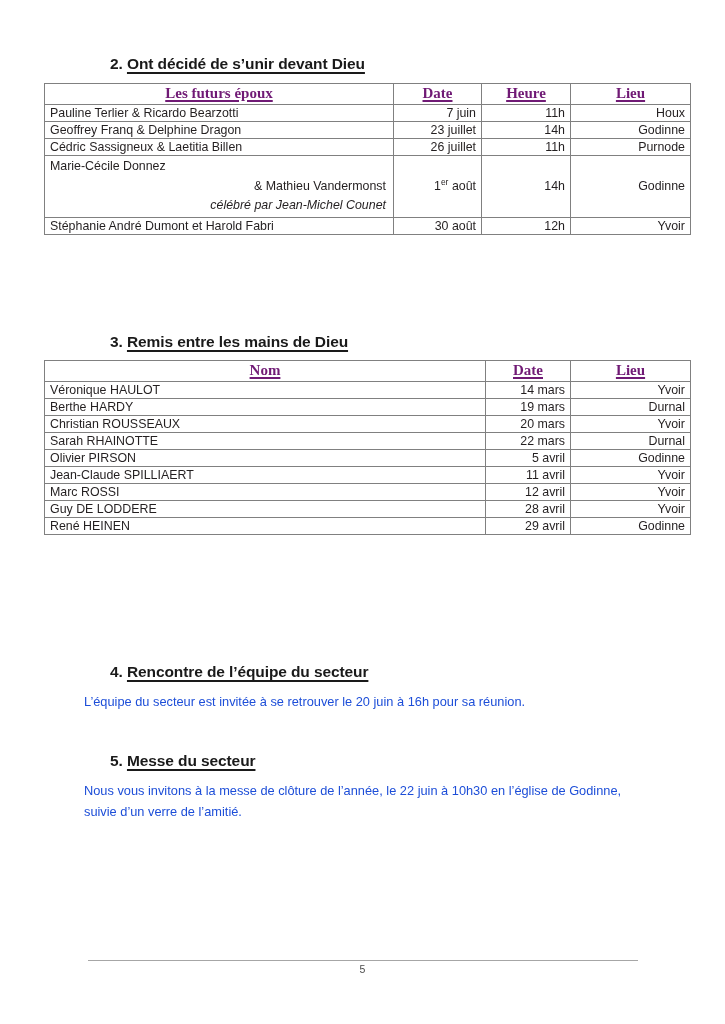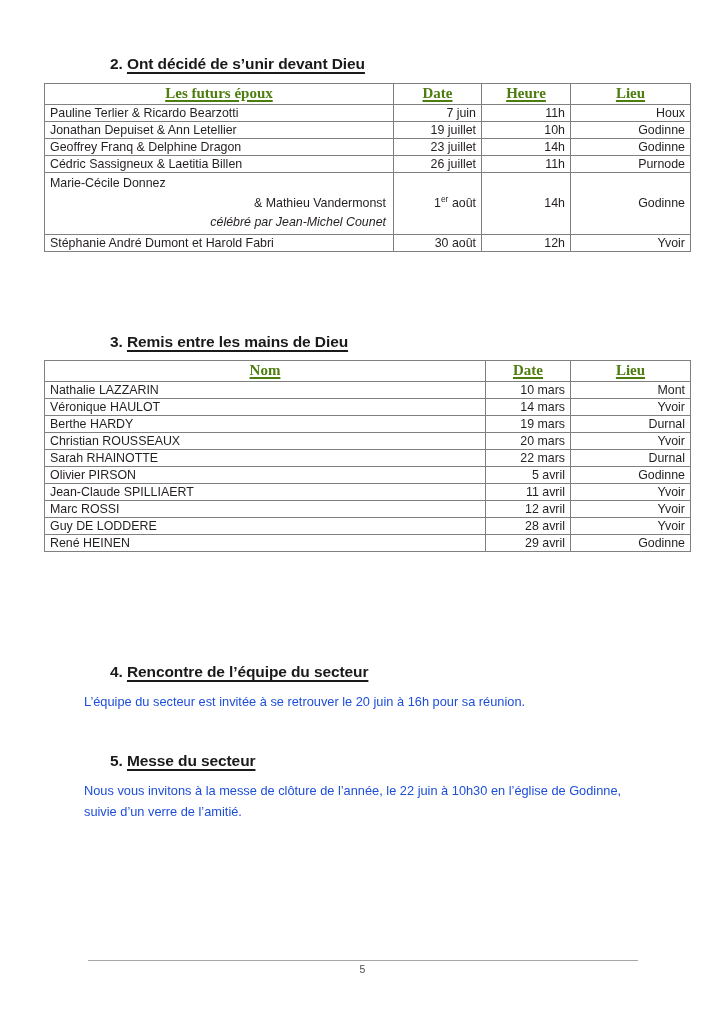--- a/index.html
+++ b/index.html
@@ -51,21 +51,21 @@
     border: 1px solid #808080;
     padding: 1px 5px;
     vertical-align: middle;
     font-weight: normal;
   }
   table.doc-table thead th {
     font-family: "Liberation Serif", serif;
     font-size: 15px;
     font-weight: bold;
     text-align: center;
-    color: #4d7c0f;
+    color: #701a75;
     padding-top: 1px;
     padding-bottom: 2px;
   }
   table.doc-table thead th span.hd {
     text-decoration: underline;
     text-underline-offset: 2px;
     text-decoration-thickness: 1.5px;
   }
   td.c-left { text-align: left; }
   td.c-center { text-align: right; }
@@ -141,26 +141,20 @@
       </tr>
     </thead>
     <tbody>
       <tr>
         <td class="c-left">Pauline Terlier &amp; Ricardo Bearzotti</td>
         <td class="c-center">7 juin</td>
         <td class="c-center">11h</td>
         <td class="c-center">Houx</td>
       </tr>
       <tr>
-        <td class="c-left">Jonathan Depuiset &amp; Ann Letellier</td>
-        <td class="c-center">19 juillet</td>
-        <td class="c-center">10h</td>
-        <td class="c-center">Godinne</td>
-      </tr>
-      <tr>
         <td class="c-left">Geoffrey Franq &amp; Delphine Dragon</td>
         <td class="c-center">23 juillet</td>
         <td class="c-center">14h</td>
         <td class="c-center">Godinne</td>
       </tr>
       <tr>
         <td class="c-left">Cédric Sassigneux &amp; Laetitia Billen</td>
         <td class="c-center">26 juillet</td>
         <td class="c-center">11h</td>
         <td class="c-center">Purnode</td>
@@ -197,25 +191,20 @@
     </colgroup>
     <thead>
       <tr>
         <th><span class="hd">Nom</span></th>
         <th><span class="hd">Date</span></th>
         <th><span class="hd">Lieu</span></th>
       </tr>
     </thead>
     <tbody>
       <tr>
-        <td class="c-left">Nathalie LAZZARIN</td>
-        <td class="c-center">10 mars</td>
-        <td class="c-center">Mont</td>
-      </tr>
-      <tr>
         <td class="c-left">Véronique HAULOT</td>
         <td class="c-center">14 mars</td>
         <td class="c-center">Yvoir</td>
       </tr>
       <tr>
         <td class="c-left">Berthe HARDY</td>
         <td class="c-center">19 mars</td>
         <td class="c-center">Durnal</td>
       </tr>
       <tr>

